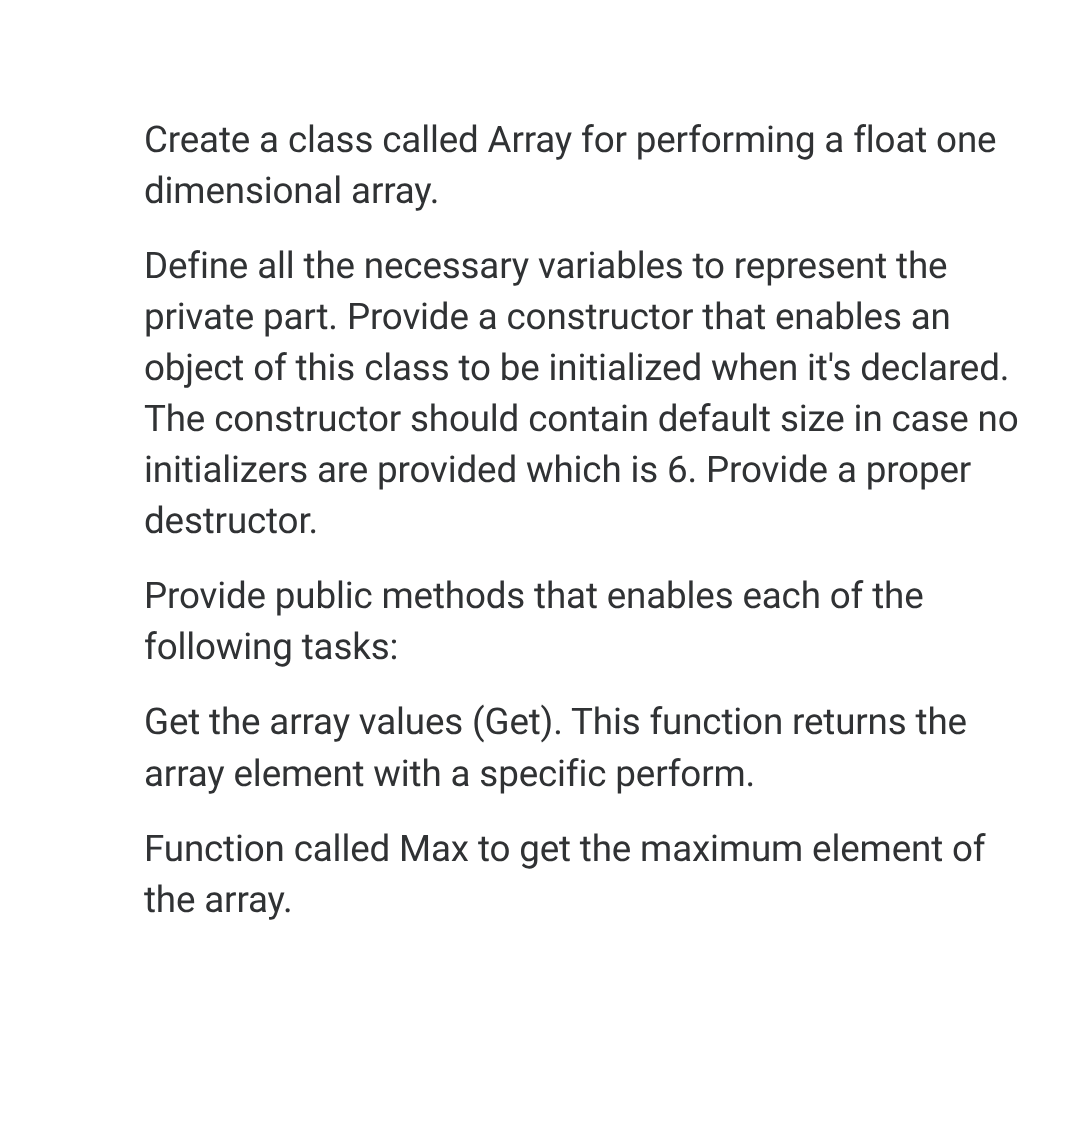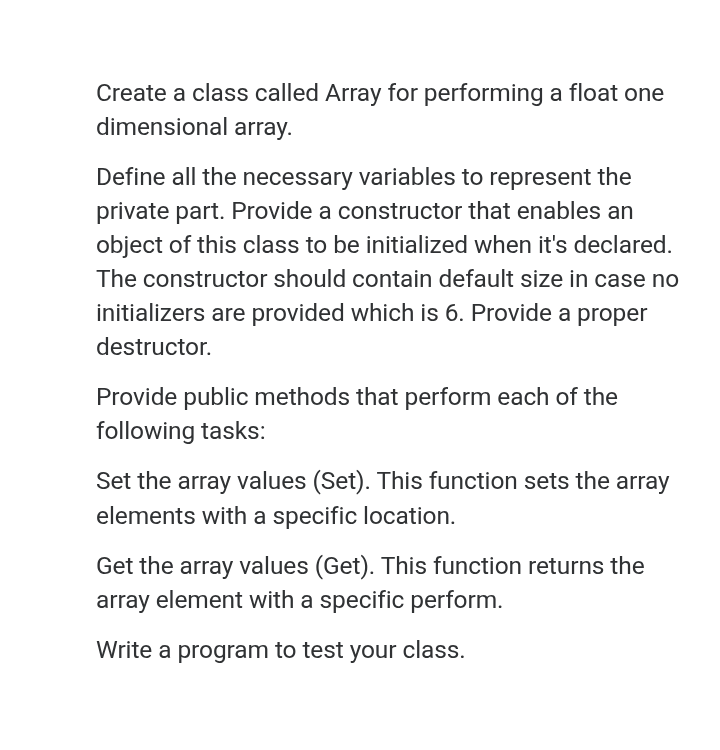--- a/index.html
+++ b/index.html
@@ -25,17 +25,16 @@
     .paragraph {
       display: block;
     }
   </style>
 </head>
 <body>
 
 <div class="content">
   <span class="paragraph">Create a class called Array for performing a float one dimensional array.</span>
   <span class="paragraph">Define all the necessary variables to represent the private part. Provide a constructor that enables an object of this class to be initialized when it's declared. The constructor should contain default size in case no initializers are provided which is 6. Provide a proper destructor.</span>
-  <span class="paragraph">Provide public methods that perform each of the following tasks:</span>
-  <span class="paragraph">Set the array values (Set). This function sets the array elements with a specific location.</span>
+  <span class="paragraph">Provide public methods that enables each of the following tasks:</span>
   <span class="paragraph">Get the array values (Get). This function returns the array element with a specific perform.</span>
-  <span class="paragraph">Write a program to test your class.</span>
+  <span class="paragraph">Function called Max to get the maximum element of the array.</span>
 </div>
 
 </body></html>

